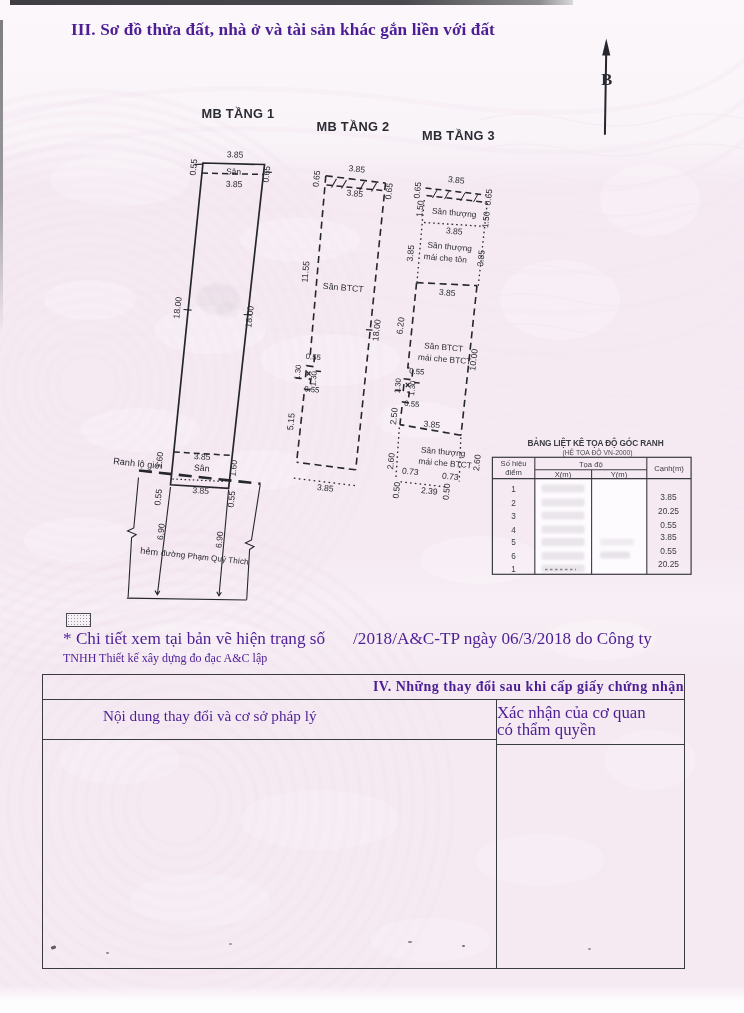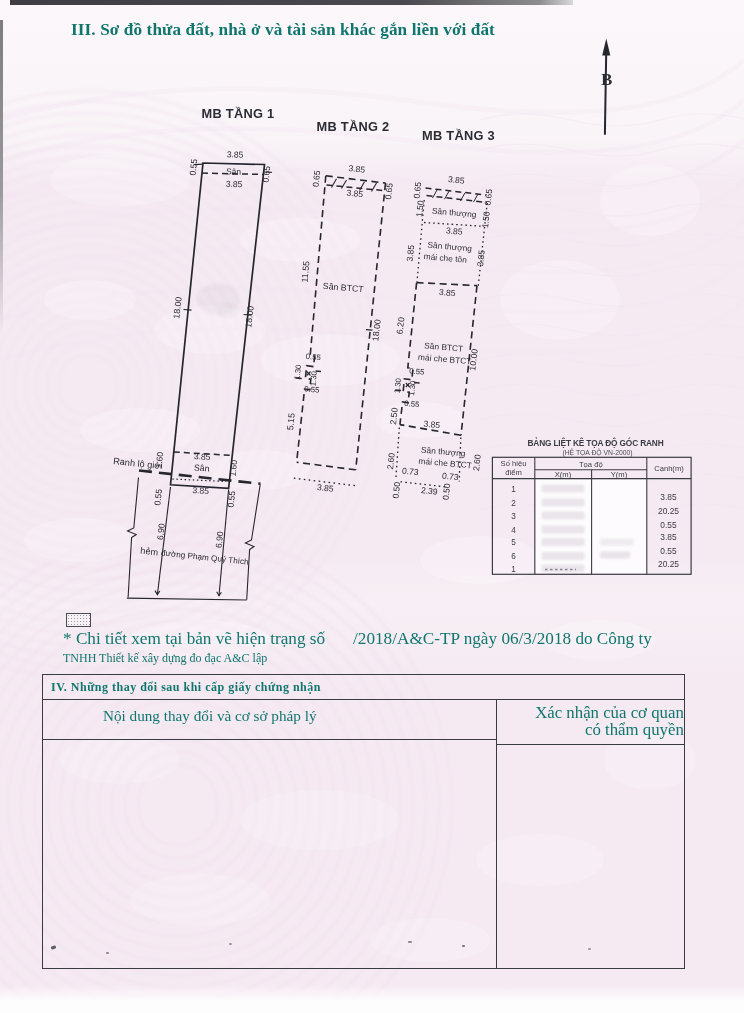--- a/index.html
+++ b/index.html
@@ -1,18 +1,18 @@
 <!DOCTYPE html>
 <html lang="vi"><head>
 <meta charset="utf-8">
 <title>Trang 3 - Giấy chứng nhận</title>
 <style>
   html,body { margin:0; padding:0; background:#ffffff; }
   .page { position:relative; width:744px; height:1013px; overflow:hidden;
-          font-family:"Liberation Serif", serif; color:#0f766e; }
+          font-family:"Liberation Serif", serif; color:#4c1d95; }
   .abs { position:absolute; }
 </style>
 </head>
 <body>
 <div class="page">
 
 <svg class="abs" style="left:0;top:0" width="744" height="1013" viewBox="0 0 744 1013">
 <rect width="744" height="1013" fill="#f5eaf2"></rect>
 <defs>
 <linearGradient id="topg" x1="0" y1="0" x2="0" y2="1">
@@ -431,27 +431,27 @@
 
 <div class="abs" style="left:66px;top:613px;width:23px;height:12px;border:1.2px solid #4a4a52;background-color:#f5f1f4;background-image:radial-gradient(#9d95a3 0.65px, rgba(0,0,0,0) 0.8px);background-size:3px 3px"></div>
 
 
 <div class="abs" style="left:63px;top:629px;font-size:17.2px;white-space:nowrap">* Chi tiết xem tại bản vẽ hiện trạng số<span style="display:inline-block;width:28px"></span>/2018/A&amp;C-TP ngày 06/3/2018 do Công ty</div>
 
 <div class="abs" style="left:63px;top:651px;font-size:12px;white-space:nowrap">TNHH Thiết kế xây dựng đo đạc A&amp;C lập</div>
 
 <div class="abs" style="left:42px;top:674px;width:641px;height:293px;border:1.5px solid #3a3a42">
 
-  <div style="position:absolute;left:0;top:0;width:100%;height:23.5px;border-bottom:1.2px solid #3a3a42;text-align:left;font-size:12px;font-weight:bold;letter-spacing:0.5px;line-height:24px;text-indent:8px">IV. Những thay đổi sau khi cấp giấy chứng nhận</div>
+  <div style="position:absolute;left:0;top:0;width:100%;height:23.5px;border-bottom:1.2px solid #3a3a42;text-align:right;font-size:14px;font-weight:bold;letter-spacing:0.5px;line-height:24px;text-indent:8px">IV. Những thay đổi sau khi cấp giấy chứng nhận</div>
 
   <div style="position:absolute;left:0;top:23.5px;width:453px;height:40px;border-bottom:1.2px solid #3a3a42;font-size:15.2px">
     <div style="position:absolute;left:60px;top:8px;white-space:nowrap">Nội dung thay đổi và cơ sở pháp lý</div>
   </div>
 
-  <div style="position:absolute;left:453px;top:23.5px;width:186.8px;height:40px;border-bottom:1.2px solid #3a3a42;border-left:1.2px solid #3a3a42;font-size:16.8px;text-align:right;line-height:17.5px;padding-top:5px">Xác nhận của cơ quan<br>có thẩm quyền</div>
+  <div style="position:absolute;left:453px;top:23.5px;width:186.8px;height:40px;border-bottom:1.2px solid #3a3a42;border-left:1.2px solid #3a3a42;font-size:16.8px;text-align:left;line-height:17.5px;padding-top:5px">Xác nhận của cơ quan<br>có thẩm quyền</div>
 
   <div style="position:absolute;left:453px;top:63.5px;width:1.2px;height:229.5px;background:#3a3a42"></div>
 
   <div style="position:absolute;left:8px;top:271px;width:5px;height:3px;background:#5d5d64;border-radius:1px;transform:rotate(-20deg)"></div>
   <div style="position:absolute;left:63px;top:277px;width:3px;height:2px;background:#8a8a90;border-radius:1px"></div>
   <div style="position:absolute;left:186px;top:268px;width:3px;height:2px;background:#9a9aa0;border-radius:1px"></div>
   <div style="position:absolute;left:365px;top:266px;width:4px;height:2px;background:#8a8a90;border-radius:1px"></div>
   <div style="position:absolute;left:419px;top:270px;width:3px;height:2px;background:#75757c;border-radius:1px"></div>
   <div style="position:absolute;left:545px;top:273px;width:3px;height:2px;background:#9a9aa0;border-radius:1px"></div>
 </div>

